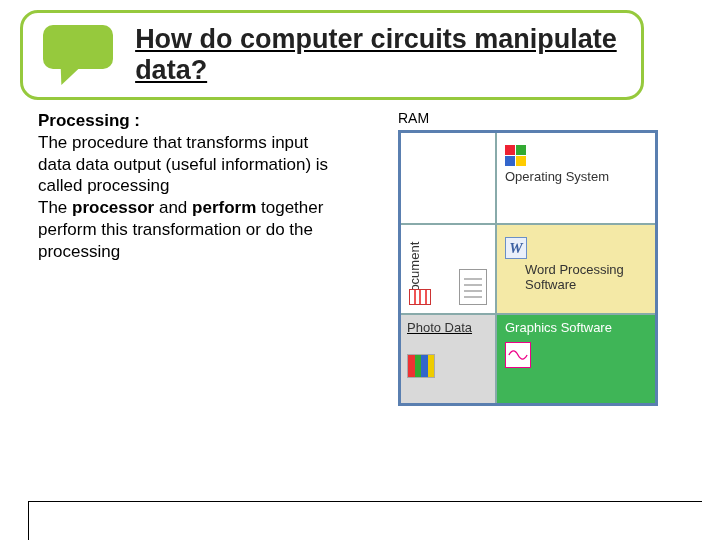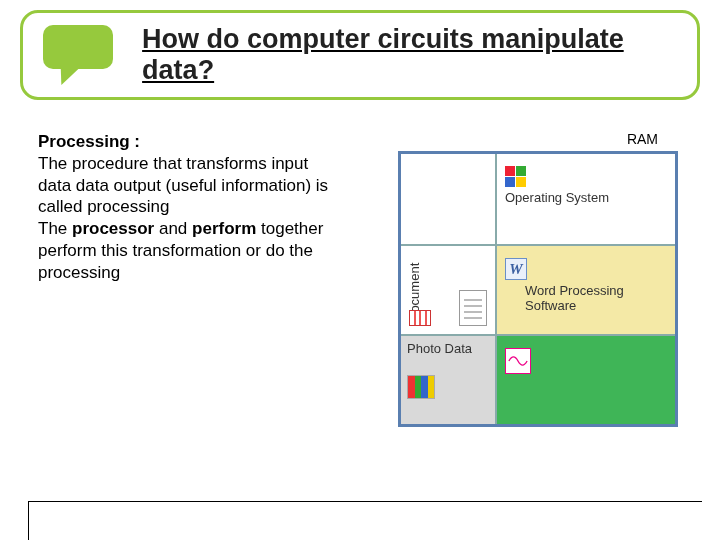--- a/index.html
+++ b/index.html
@@ -5,21 +5,21 @@
   * { box-sizing: border-box; margin: 0; padding: 0; }
   body {
     width: 720px; height: 540px;
     background: #fff;
     font-family: Arial, Helvetica, sans-serif;
     position: relative;
   }
   .header-box {
     position: absolute;
     left: 20px; top: 10px;
-    width: 680px; height: 90px;
+    width: 624px; height: 90px;
     border: 3px solid #96c93d;
     border-radius: 18px;
     background: #fff;
     display: flex;
     align-items: center;
     padding-left: 20px;
   }
   .speech-icon {
     width: 80px; height: 60px;
     position: relative;
@@ -42,44 +42,44 @@
   .title {
     font-size: 27px;
     font-weight: bold;
     color: #222;
     line-height: 1.15;
     text-decoration: underline;
     text-decoration-color: #000;
   }
   .body {
     position: absolute;
-    left: 38px; top: 131px;
+    left: 38px; top: 110px;
     width: 640px;
     display: flex;
   }
   .text-col {
     width: 300px;
     font-size: 17px;
     line-height: 1.28;
     color: #000;
   }
   .text-col .heading { font-weight: bold; }
   .text-col .bold { font-weight: bold; margin-top: 21px; }
   .diagram {
     margin-left: 60px;
     width: 260px;
   }
   .ram-label {
-    text-align: right;
+    text-align: left;
     font-size: 14px;
     margin-bottom: 4px;
   }
   .ram-box {
     border: 3px solid #5a7fb0;
-    width: 280px;
+    width: 260px;
     background: #fff;
   }
   .row { display: flex; height: 90px; }
   .row + .row { border-top: 2px solid #8aa; }
   .cell-l {
     width: 96px;
     padding: 6px;
     display: flex;
     flex-direction: column;
     justify-content: flex-start;
@@ -88,21 +88,21 @@
   .cell-r {
     flex: 1;
     padding: 6px 8px;
     display: flex;
     flex-direction: column;
     justify-content: flex-start;
   }
   .cell-label { font-size: 13px; color: #333; line-height: 1.15; }
   .bg-white { background: #fff; }
   .bg-yellow { background: #f4e9a6; }
-  .bg-gray { background: #d9d9d9; }
+  .bg-gray { background: #d9d9d9; text-decoration: underline; }
   .bg-green { background: #3fb557; color:#fff; }
   .bg-green .cell-label { color: #fff; }
   .icon-row { display:flex; gap:4px; margin-top:6px; align-items:center; }
   .win-sq { width:10px; height:10px; }
   .doc-icon { width:28px; height:36px; background:#fff; border:1px solid #999; position:relative; margin-top:8px; }
   .doc-lines::before, .doc-lines::after { content:""; position:absolute; left:4px; right:4px; height:2px; background:#bbb; }
   .doc-lines::before { top:8px; }
   .doc-lines::after { top:14px; box-shadow: 0 6px 0 #bbb, 0 12px 0 #bbb; }
   .w-icon { width:22px; height:22px; border:1px solid #6a8fc7; background:#eaf0fa; display:flex; align-items:center; justify-content:center; font-style:italic; font-family: "Times New Roman", serif; color:#3b5fa0; font-weight:bold; font-size:15px; margin-top:6px; }
   .photo-icon { width:28px; height:24px; background:#fff; border:1px solid #aaa; margin-top:18px; display:flex; }
@@ -174,20 +174,21 @@
         <div class="cell-l bg-gray">
           <div class="cell-label">Photo Data</div>
           <div class="photo-icon">
             <div style="background:#e33;"></div>
               <div style="background:#3a3;"></div>
               <div style="background:#36c;"></div>
               <div style="background:#ec0;"></div>
           </div>
         </div>
         <div class="cell-r bg-green">
+          <div class="cell-label">Graphics Software</div>
           <div class="wave-icon">
             <svg viewBox="0 0 22 22">
                 <path d="M1 11 Q6 2 11 11 T21 11" stroke="#e08" stroke-width="1.5" fill="none"></path>
               </svg>
           </div>
         </div>
       </div>
 
     </div>
   </div>

